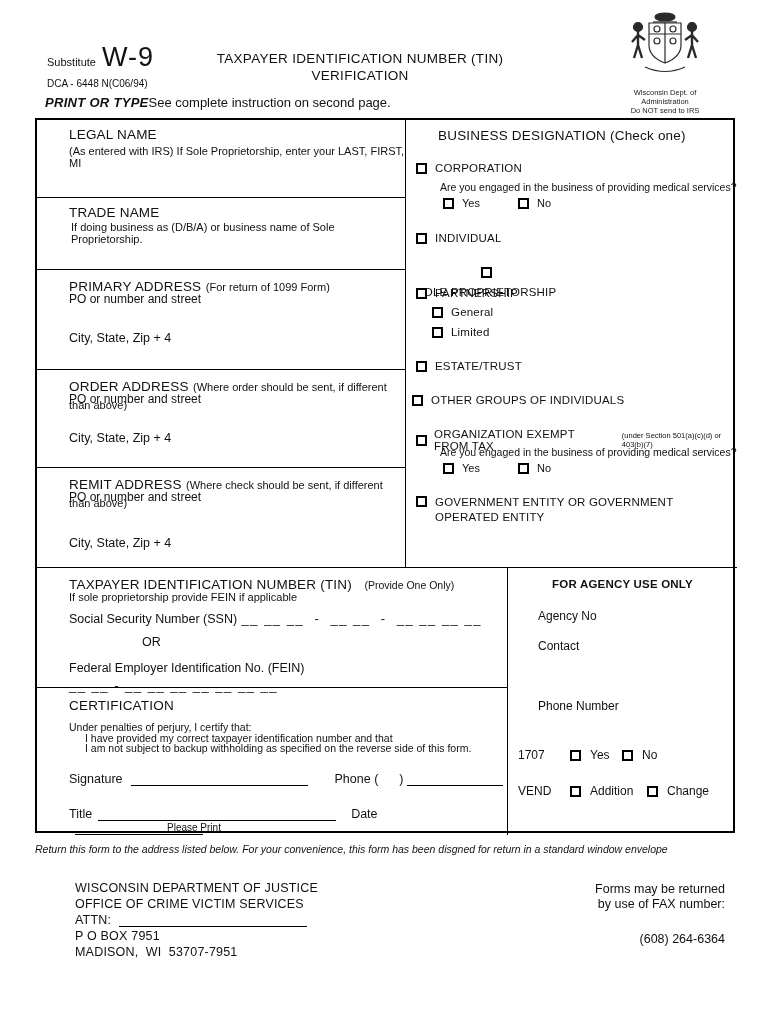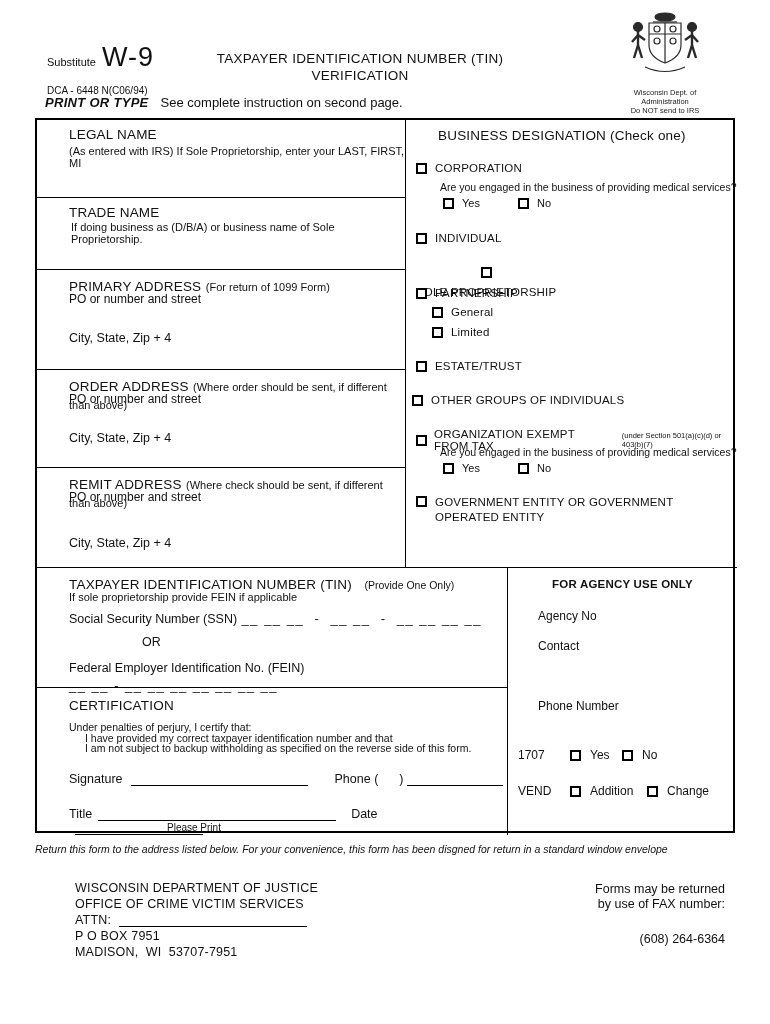--- a/index.html
+++ b/index.html
@@ -6,25 +6,25 @@
   html, body { background: #e8e8e8; }
   body { font-family: "Liberation Sans", sans-serif; color: #111; }
   .page {
     position: relative; width: 770px; height: 1024px;
     background: #fff; margin: 0 auto; overflow: hidden;
   }
   
   .hdr-left { position: absolute; left: 47px; top: 42px; }
   .substitute { font-size: 11px; }
   .w9 { font-size: 27px; letter-spacing: 1px; margin-left: 6px; }
-  .doccode { font-size: 10px; margin-top: 12px; }
+  .doccode { font-size: 10px; margin-top: 5px; }
   .hdr-title { position: absolute; left: 200px; top: 50px; width: 320px; text-align: center; font-size: 13.5px; letter-spacing: 0.3px; line-height: 17px; }
   .print-type { position: absolute; left: 45px; top: 95px; font-size: 13px; }
   .pt-bold { font-weight: bold; font-style: italic; letter-spacing: 0.3px; }
-  .pt-rest { margin-left: 12px; }
+  .pt-rest { margin-left: 0; }
   .seal { position: absolute; left: 620px; top: 10px; width: 90px; text-align: center; }
   .seal-cap { font-size: 7.5px; line-height: 9px; color: #222; margin-top: 2px; }
   
   .form-table { position: absolute; left: 35px; top: 118px; width: 700px; height: 715px; border: 2px solid #000; }
   .cell { position: absolute; }
   .c-legal   { left:0; top:0;     width:368px; height:78px;  border-bottom:1.5px solid #000; }
   .c-trade   { left:0; top:78px;  width:368px; height:72px;  border-bottom:1.5px solid #000; }
   .c-primary { left:0; top:150px; width:368px; height:100px; border-bottom:1.5px solid #000; }
   .c-order   { left:0; top:250px; width:368px; height:98px;  border-bottom:1.5px solid #000; }
   .c-remit   { left:0; top:348px; width:368px; height:99px; }

